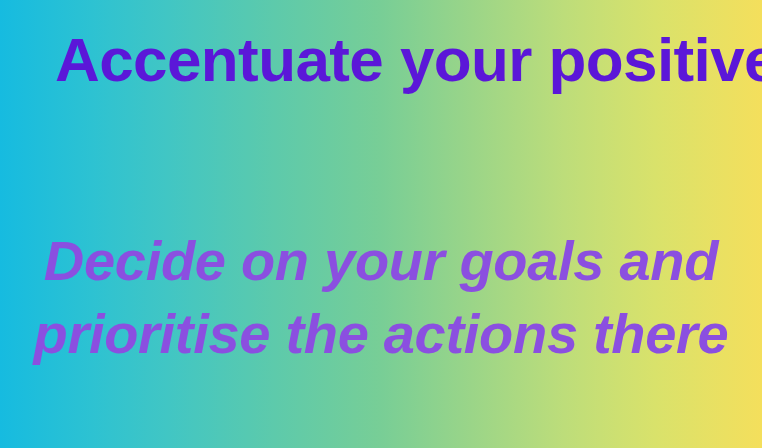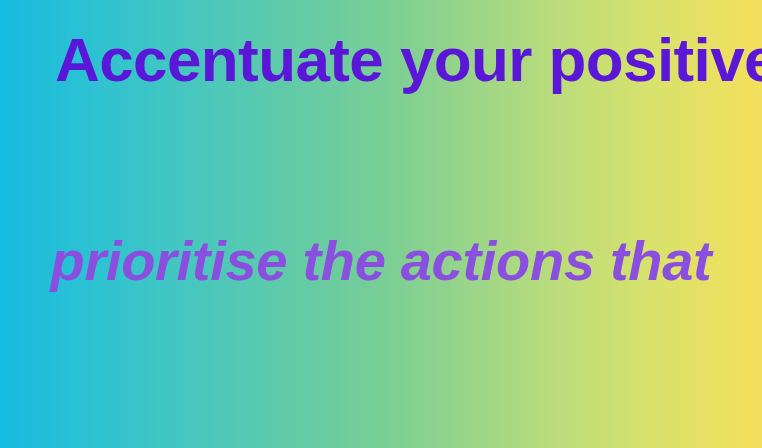--- a/index.html
+++ b/index.html
@@ -83,16 +83,17 @@
   }
 </style>
 </head>
 <body>
 
 <div class="poster">
 
   <h1 class="headline"><span class="lead">Accentuate</span> <span class="tail">your positive</span></h1>
 
   <p class="body-copy">
-    <span class="line">prioritise the actions that</span>
+    <span class="line">Decide on your goals and</span>
+    <span class="line">prioritise the actions there</span>
   </p>
 
 </div>
 
 </body></html>

